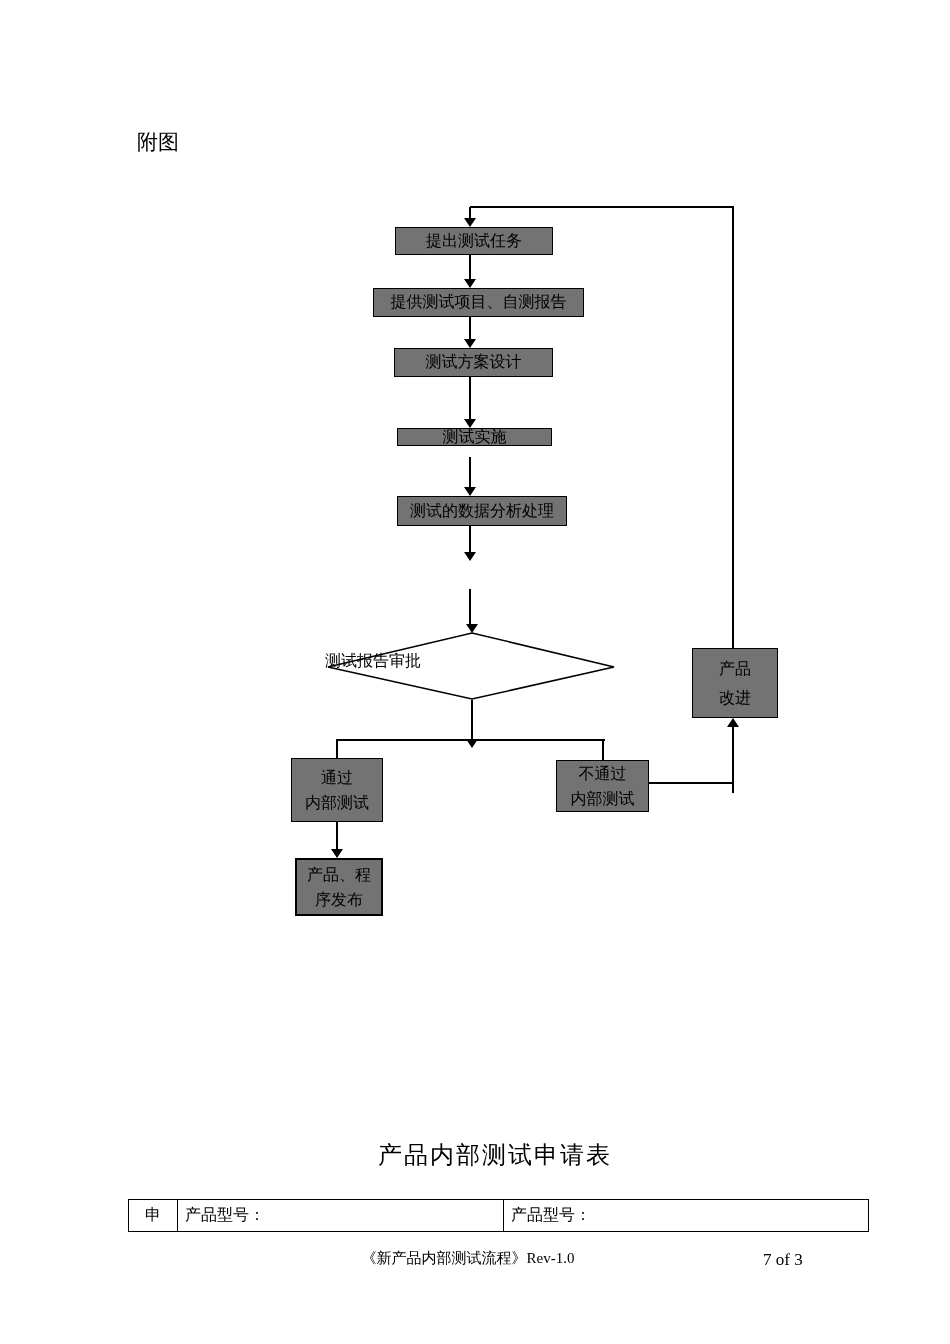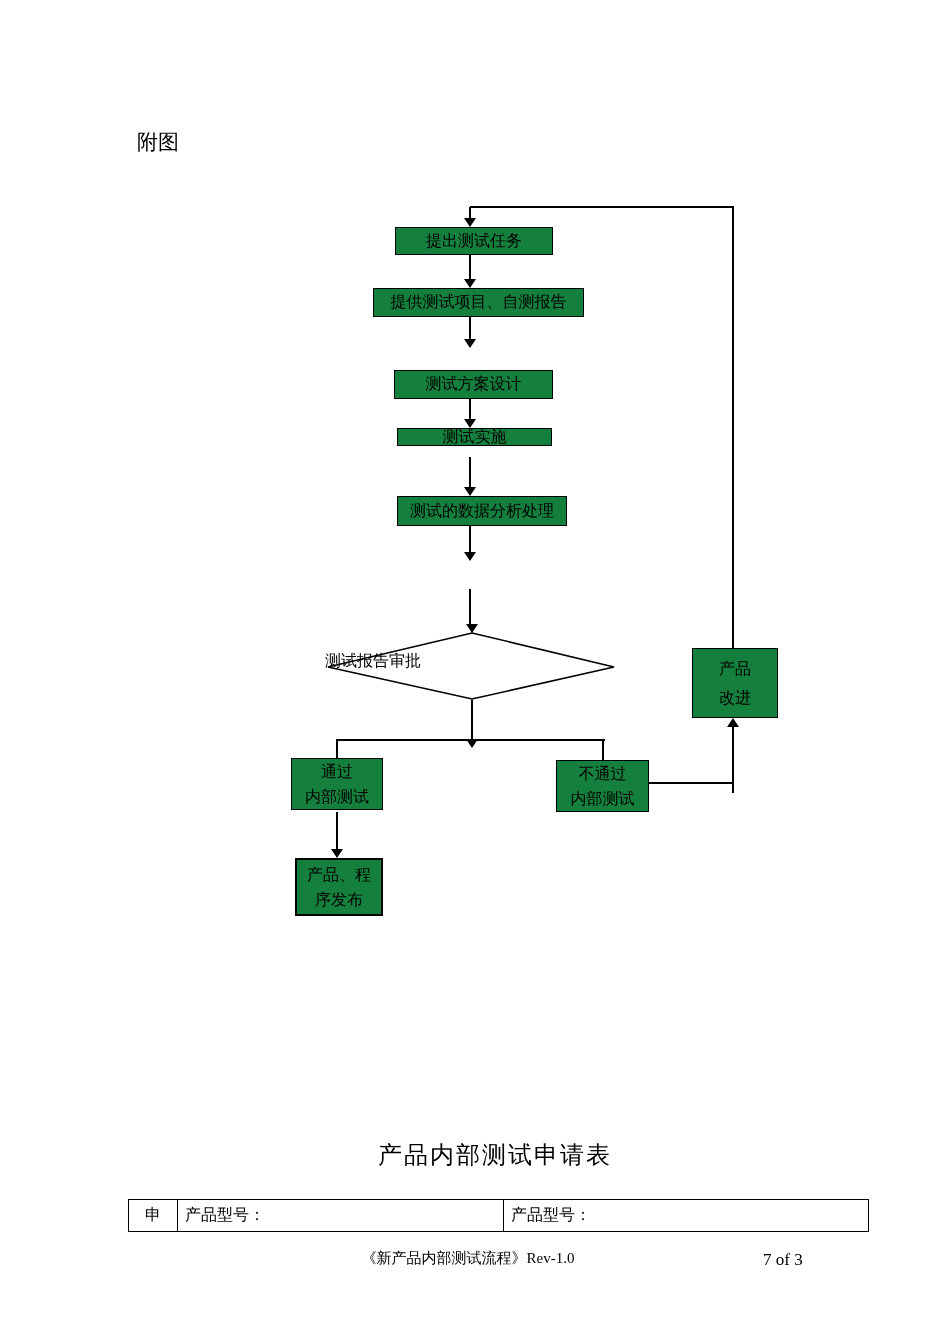--- a/index.html
+++ b/index.html
@@ -3,21 +3,21 @@
 <meta charset="utf-8">
 <style>
   html,body{margin:0;padding:0;background:#fff;}
   .page{
     position:relative;width:950px;height:1344px;background:#ffffff;
     font-family:"Liberation Serif","DejaVu Serif",serif;color:#000;overflow:hidden;
   }
   .fig-label{position:absolute;left:137px;top:128px;font-size:21px;}
   .doc-title{position:absolute;left:46px;right:0;top:126px;text-align:center;font-size:26px;font-weight:bold;letter-spacing:1px;}
   .fbox{
-    position:absolute;border:1px solid #000;background:#15803d;box-sizing:border-box;
+    position:absolute;border:1px solid #000;background:#737373;box-sizing:border-box;
     display:flex;align-items:center;justify-content:center;
     font-size:16px;text-align:center;white-space:nowrap;
   }
   .fbox.multi{flex-direction:column;line-height:25px;}
   .hline,.vline{position:absolute;background:#000;}
   .arr{position:absolute;width:0;height:0;}
   .arr.down{border-left:6px solid transparent;border-right:6px solid transparent;border-top:9px solid #000;}
   .arr.up{border-left:6px solid transparent;border-right:6px solid transparent;border-bottom:9px solid #000;}
   .diamond-svg{position:absolute;left:325px;top:630px;}
   .diamond-label{
@@ -72,38 +72,38 @@
   <div class="arr down" style="left:466px;top:739px;"></div>
   <div class="arr down" style="left:331px;top:849px;"></div>
   <div class="arr up" style="left:727px;top:718px;"></div>
 
   <div class="fbox" style="left:395px;top:227px;width:158px;height:28px;">
     <span>提出测试任务</span>
   </div>
   <div class="fbox" style="left:373px;top:288px;width:211px;height:29px;">
     <span>提供测试项目、自测报告</span>
   </div>
-  <div class="fbox" style="left:394px;top:348px;width:159px;height:29px;margin-top:22px;">
+  <div class="fbox" style="left:394px;top:348px;width:159px;height:29px;">
     <span>测试方案设计</span>
   </div>
   <div class="fbox" style="left:397px;top:428px;width:155px;height:18px;">
     <span>测试实施</span>
   </div>
   <div class="fbox" style="left:397px;top:496px;width:170px;height:30px;">
     <span>测试的数据分析处理</span>
   </div>
 
   <svg class="diamond-svg" width="292" height="72" viewBox="0 0 292 72">
     <polygon points="147,3 289,37 147,69 3,37" fill="#ffffff" stroke="#000000" stroke-width="1.5"></polygon>
   </svg>
   <div class="diamond-label">
     <span>测试报告审批</span>
   </div>
 
-  <div class="fbox multi" style="left:291px;top:758px;width:92px;height:52px;">
+  <div class="fbox multi" style="left:291px;top:758px;width:92px;height:64px;">
     <div>通过</div>
     <div>内部测试</div>
   </div>
   <div class="fbox multi" style="left:556px;top:760px;width:93px;height:52px;">
     <div>不通过</div>
     <div>内部测试</div>
   </div>
   <div class="fbox multi" style="left:295px;top:858px;width:88px;height:58px;border-width:2px;">
     <div>产品、程</div>
     <div>序发布</div>

